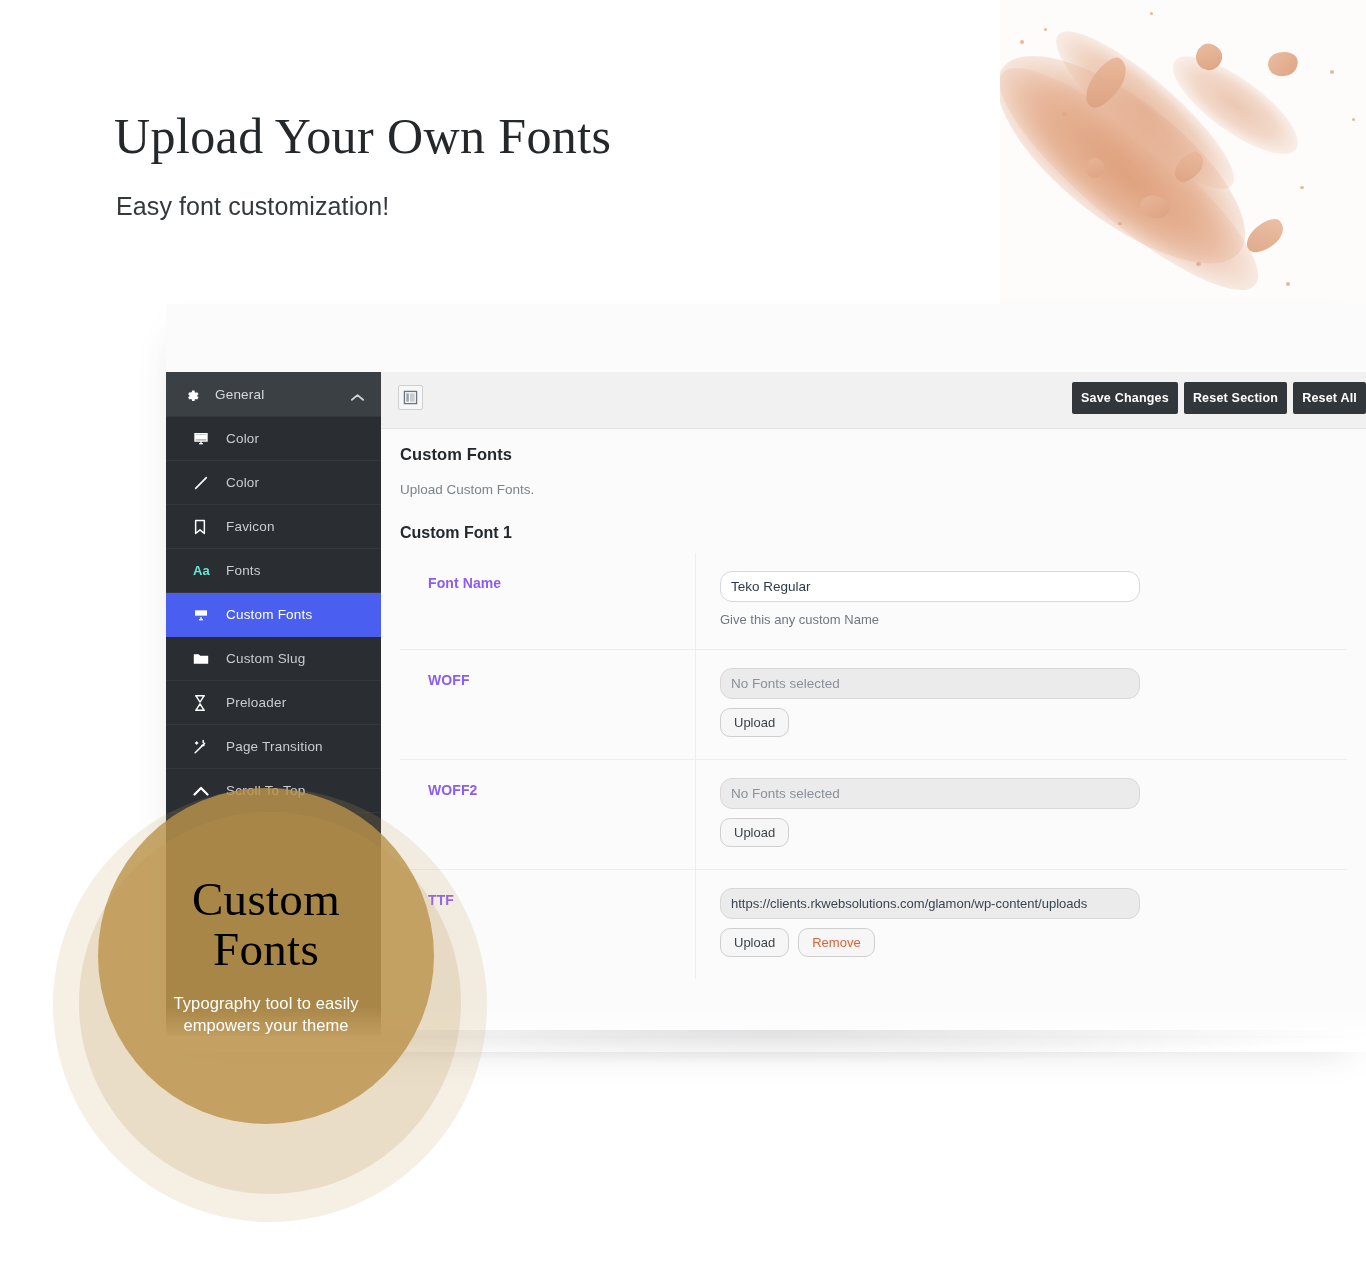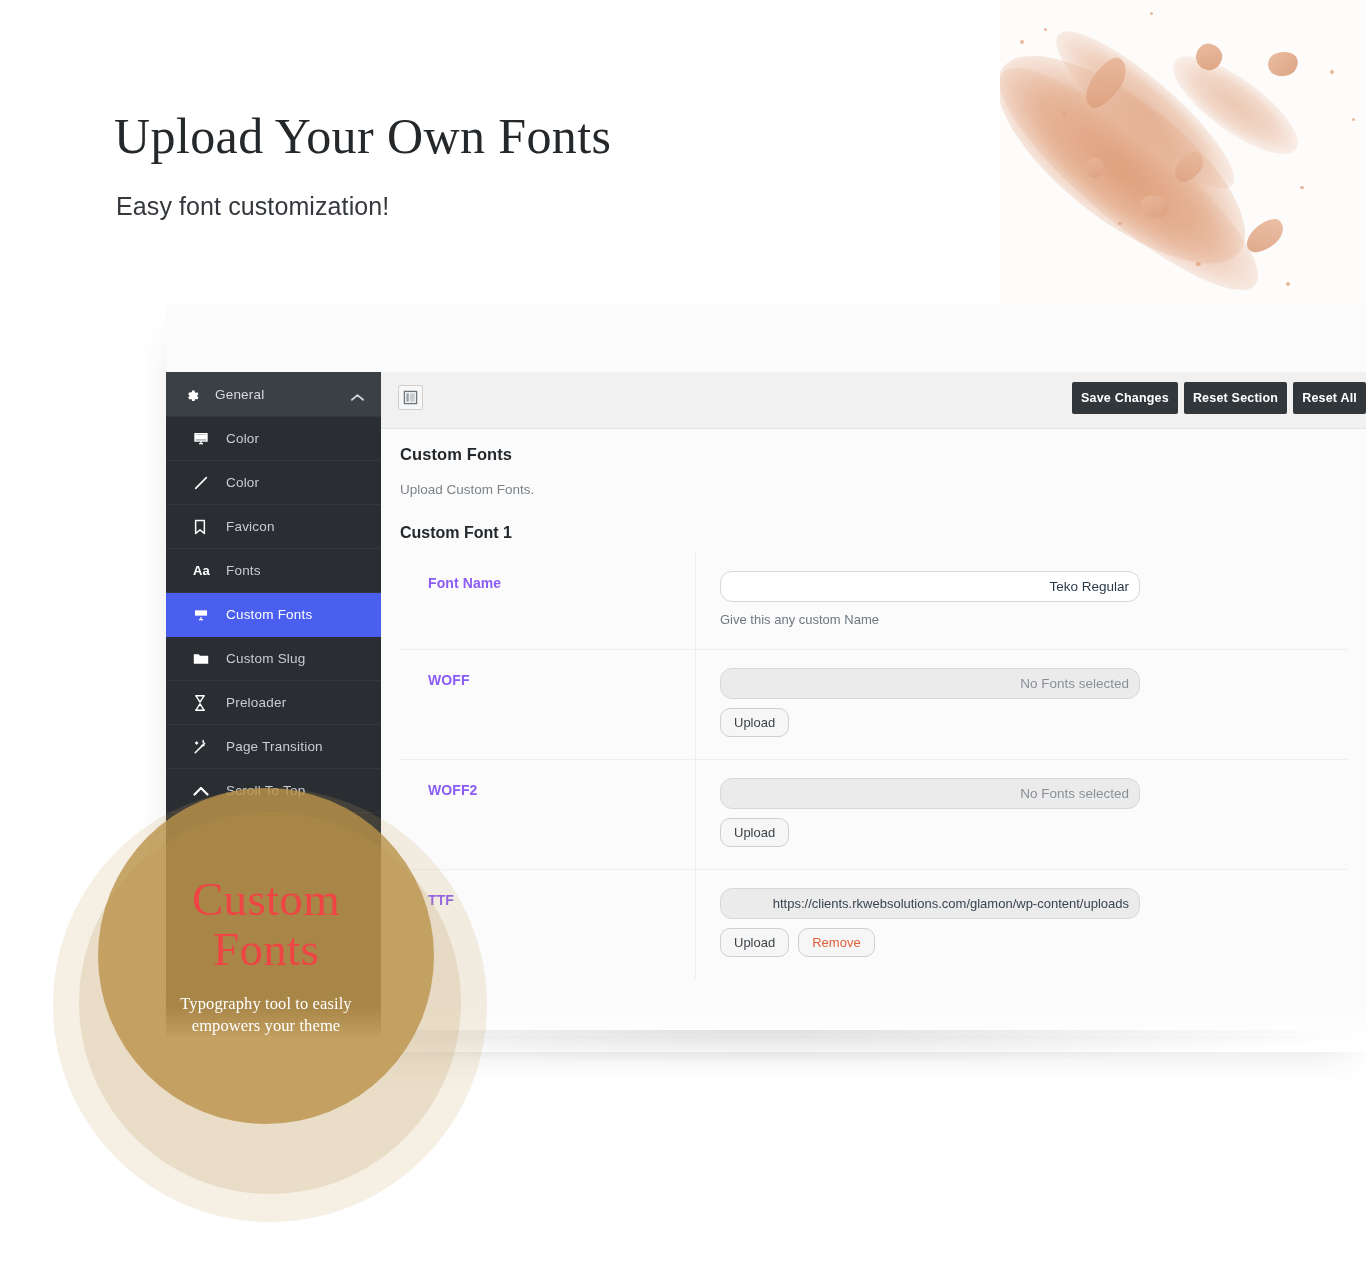--- a/index.html
+++ b/index.html
@@ -125,21 +125,20 @@
   .row .lbl {
     width: 295px; padding: 22px 0 0 28px;
     font-size: 14px; font-weight: 700; color: #8b5cf6; letter-spacing:.1px;
   }
   .row .fld { flex: 1; border-left: 1px solid #eceef0; padding: 18px 0 22px 24px; }
 
   .txt-input {
     width: 420px; height: 31px; border: 1px solid #d8d8d8; background: #ffffff;
     font-size: 13.5px; color: #2b3a4a; padding: 0 10px; border-radius: 12px;
     font-family:"Liberation Sans", sans-serif;
-    text-align:right;
   }
   .txt-input::placeholder { color:#8a9099; }
   .txt-input.readonlyfld { background: #ebebeb; color:#4e5763; }
   .txt-input.urlfld { color:#3a4450; font-size:13px; }
   .help { margin-top: 10px; font-size: 13px; color: #6f7781; }
   .btn-row { margin-top: 9px; display: flex; gap: 9px; }
   .mini-btn {
     background:#f6f6f6; border:1px solid #cfcfcf; border-radius:10px;
     font-size:13px; color:#3c4348; padding:6px 13px; cursor:pointer;
     font-family:"Liberation Sans", sans-serif;
@@ -155,25 +154,25 @@
     position:absolute; left:79px; top:812px; width:382px; height:382px;
     border-radius:50%; background: rgba(196,160,94,0.22);
   }
   .badge-inner {
     position:absolute; left:98px; top:788px; width:336px; height:336px;
     border-radius:50%; background: rgba(186,146,74,0.80);
     display:flex; flex-direction:column; align-items:center; justify-content:center;
   }
   .badge-title {
     font-family:"Liberation Serif", serif; font-size:47px; line-height:1.06;
-    color:#ef4444; text-align:center; font-weight:400; letter-spacing:.3px;
+    color:#000000; text-align:center; font-weight:400; letter-spacing:.3px;
   }
   .badge-sub {
     margin-top:18px; font-size:16.5px; line-height:1.33; color:#ffffff;
-    text-align:center; letter-spacing:.1px; font-weight:400;font-family:Liberation Serif, serif;
+    text-align:center; letter-spacing:.1px; font-weight:400;
   }
 </style>
 </head>
 <body>
 
 <div id="stage">
 
   <div class="powder-wrap">
     <div class="powder-bg"></div>
     <div class="streak" style="left:40px; top:20px; width:300px; height:120px; transform:rotate(38deg); transform-origin:0 0;"></div>
@@ -245,21 +244,21 @@
       <div class="side-item">
         <span class="si">
           <svg width="14" height="16" viewBox="0 0 18 22" fill="none" stroke="#fff" stroke-width="2" stroke-linejoin="round">
               <path d="M3 2h12v18l-6-5-6 5z"></path>
             </svg>
         </span>
         <span class="sl">Favicon</span>
       </div>
 
       <div class="side-item">
-        <span class="si" style="font-size:13px;font-weight:700;color:#ffffff;line-height:1;">Aa</span>
+        <span class="si" style="font-size:13px;font-weight:700;color:#5eead4;line-height:1;">Aa</span>
         <span class="sl">Fonts</span>
       </div>
 
       <div class="side-item active">
         <span class="si">
           <svg width="16" height="16" viewBox="0 0 24 24" fill="#fff">
               <path d="M3 5h18v8H3z"></path>
               <path d="M9 18h6v2H9z"></path>
               <path d="M11 15h2v3h-2z"></path>
             </svg>

